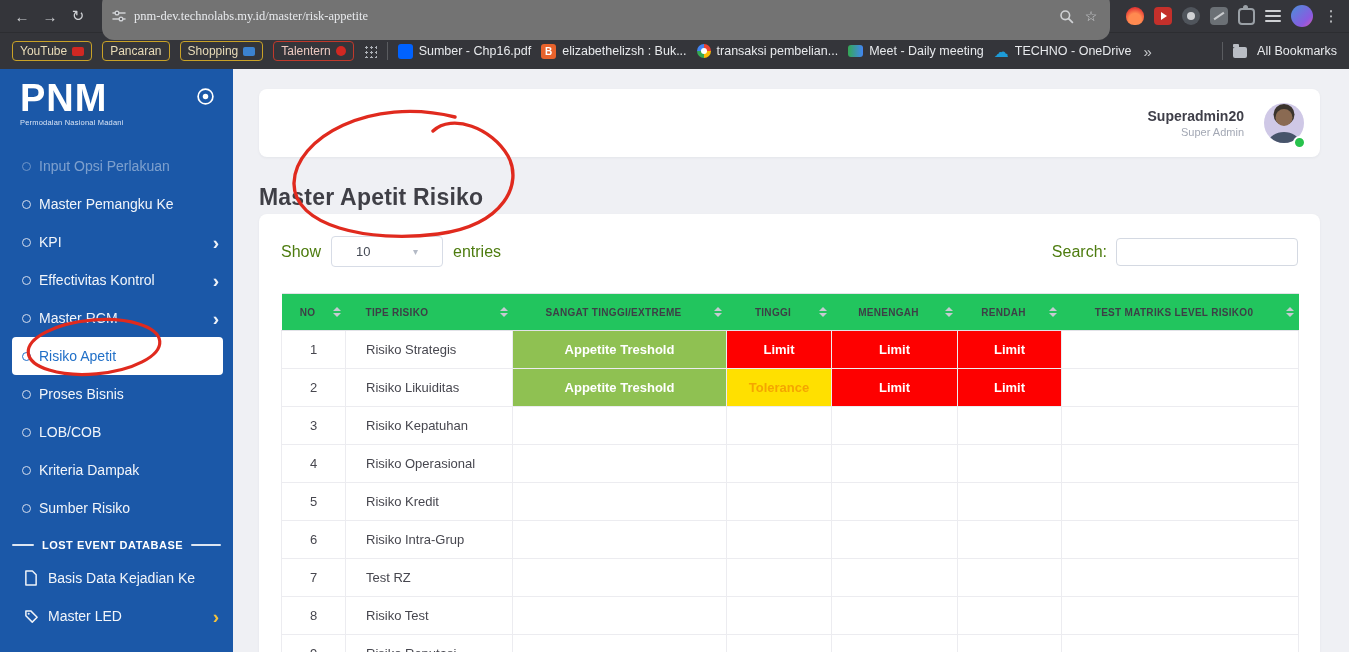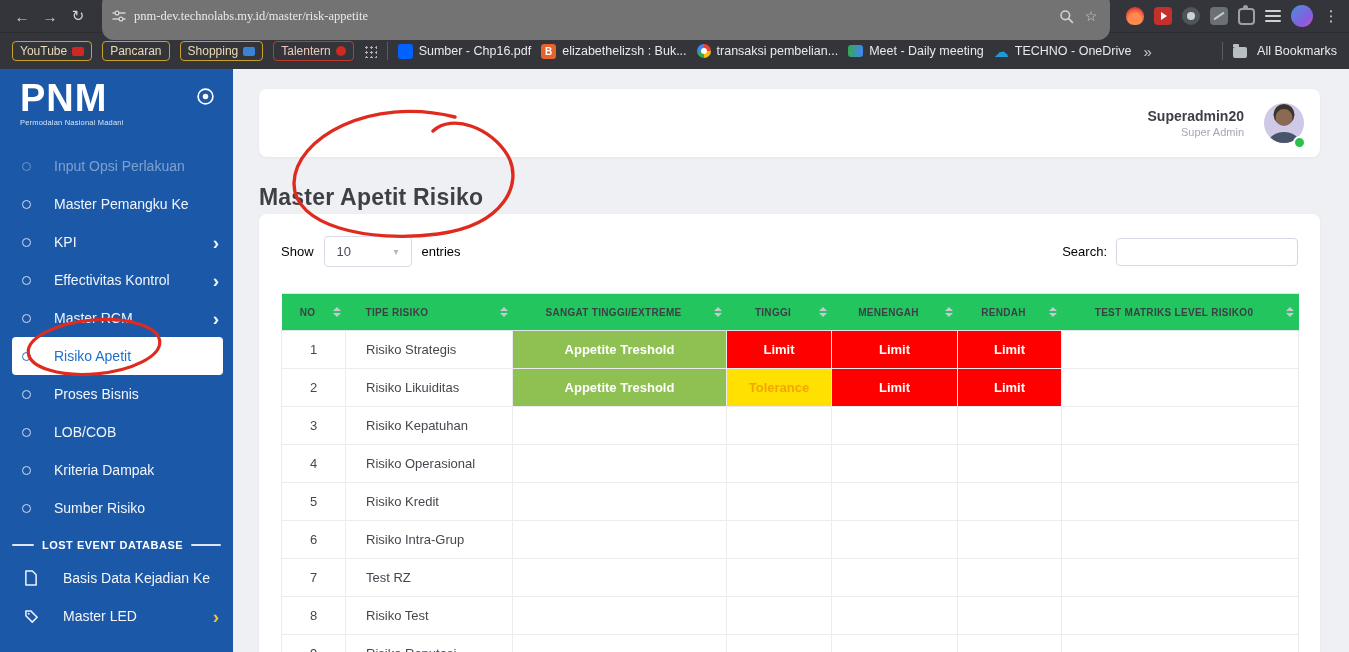--- a/index.html
+++ b/index.html
@@ -48,21 +48,21 @@
   .folder{width:14px;height:11px;background:#b9bdc4;border-radius:2px;position:relative;margin-top:3px;flex:none;}
   .folder::before{content:"";position:absolute;top:-3px;left:0;width:6px;height:3px;background:#b9bdc4;border-radius:1px 1px 0 0;}
 
   
   .app{display:flex;height:584px;}
   .sidebar{width:233px;flex:none;background:var(--sidebar-blue,#1b58a8);color:#fff;position:relative;overflow:hidden;}
   .logo-row{display:flex;justify-content:space-between;align-items:flex-start;padding:12px 18px 0 20px;height:58px;}
   .logo-title{font-size:38px;font-weight:800;letter-spacing:1px;line-height:.9;color:#fff;}
   .logo-sub{font-size:7.5px;color:#d9e4f5;margin-top:3px;letter-spacing:.2px;}
   .menu{margin-top:8px;}
-  .sb-item{height:38px;display:flex;align-items:center;gap:23px;padding:0 14px 0 22px;font-size:14px;color:#f2f5fa;}
+  .sb-item{height:38px;display:flex;align-items:center;gap:8px;padding:0 14px 0 22px;font-size:14px;color:#f2f5fa;}
   .sb-item .bullet{width:7px;height:7px;border:1.5px solid #d4ddee;border-radius:50%;flex:none;}
   .sb-item .sb-label{flex:1;white-space:nowrap;overflow:hidden;}
   .sb-item .chev{font-size:19px;line-height:1;color:#eef2f8;font-weight:bold;}
   .sb-item .chev.yellow{color:#f2c23e;}
   .sb-item.dim{opacity:.45;}
   .sb-item.active{background:#fff;color:var(--active-blue,#2170c8);border-radius:4px;margin:0 10px 0 12px;padding-left:10px;}
   .sb-item.active .bullet{border-color:var(--active-blue,#2170c8);}
   .sb-section{display:flex;align-items:center;gap:8px;padding:12px 12px 8px 12px;font-size:11px;font-weight:bold;letter-spacing:.5px;color:#fff;}
   .sb-section .line{height:2px;background:rgba(255,255,255,.85);border-radius:1px;}
   .sb-section .line.l{width:22px;}
@@ -76,22 +76,22 @@
   .user-role{font-size:11px;color:#a3a8b4;margin-top:2px;}
   .avatar{width:40px;height:40px;border-radius:50%;background:#cfc8e6;position:relative;overflow:hidden;flex:none;}
   .avatar::before{content:"";position:absolute;top:6px;left:50%;transform:translateX(-50%);width:17px;height:17px;border-radius:50%;background:#8a6a52;box-shadow:0 -3px 0 2px #3a332c;}
   .avatar::after{content:"";position:absolute;bottom:-9px;left:50%;transform:translateX(-50%);width:30px;height:20px;border-radius:50% 50% 0 0;background:#47546a;}
   .status-dot{position:absolute;right:14px;bottom:8px;width:9px;height:9px;border-radius:50%;background:#27c24c;border:2px solid #fff;}
 
   .page-title{position:absolute;left:26px;top:100px;font-size:23px;font-weight:600;color:#3f3f46;letter-spacing:.2px;}
 
   .card{position:absolute;left:26px;right:29px;top:145px;bottom:-40px;background:#fff;border-radius:8px 8px 0 0;box-shadow:0 1px 3px rgba(20,30,60,.05);padding:22px;}
   .controls{display:flex;align-items:center;margin-bottom:26px;}
-  .ctl-label{font-size:13px;color:#000000;}
-  .select{width:62px;height:29px;border:1px solid #d7dce6;border-radius:4px;display:flex;align-items:center;padding:0 12px;margin:0 10px;font-size:13px;color:#454a55;}
+  .ctl-label{font-size:16px;color:#4d7c0f;}
+  .select{width:62px;height:29px;border:1px solid #d7dce6;border-radius:4px;display:flex;align-items:center;padding:0 24px;margin:0 10px;font-size:13px;color:#454a55;}
   .select .caret{margin-left:auto;color:#b4bac6;font-size:10px;}
   .spacer{flex:1;}
   .search-input{width:182px;height:28px;border:1px solid #d4d9e2;border-radius:4px;margin-left:9px;background:#fff;outline:none;font-size:13px;color:#454a55;padding:0 8px;box-sizing:border-box;}
 
   table.risk{width:100%;border-collapse:collapse;table-layout:fixed;}
   table.risk th{height:36px;background:#22c55e;border-top:1px solid #e2e3e8;border-bottom:1px solid #e2e3e8;font-size:10px;font-weight:bold;color:#3d3f46;letter-spacing:.3px;position:relative;text-align:center;padding:0 16px 0 4px;white-space:nowrap;overflow:hidden;}
   table.risk th.left{text-align:left;padding-left:20px;}
   .sort{position:absolute;right:5px;top:50%;transform:translateY(-50%);display:flex;flex-direction:column;gap:2px;}
   .sort i{display:block;width:0;height:0;border-left:4px solid transparent;border-right:4px solid transparent;}
   .sort .up{border-bottom:4px solid #c7cad2;}

